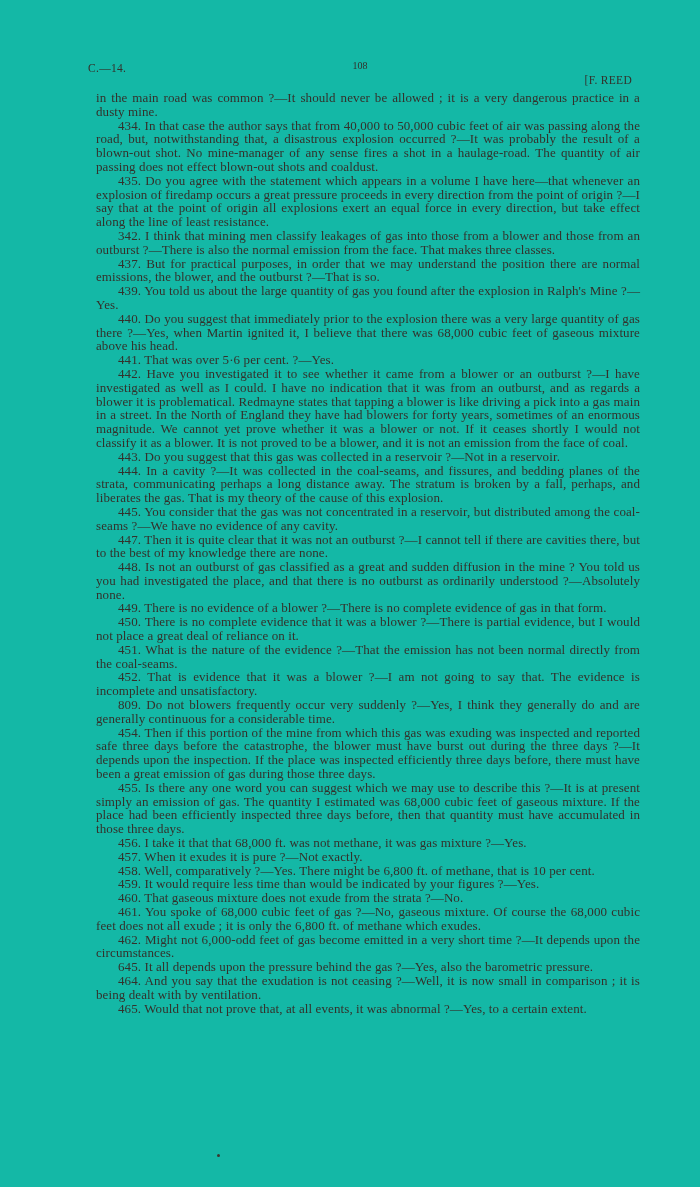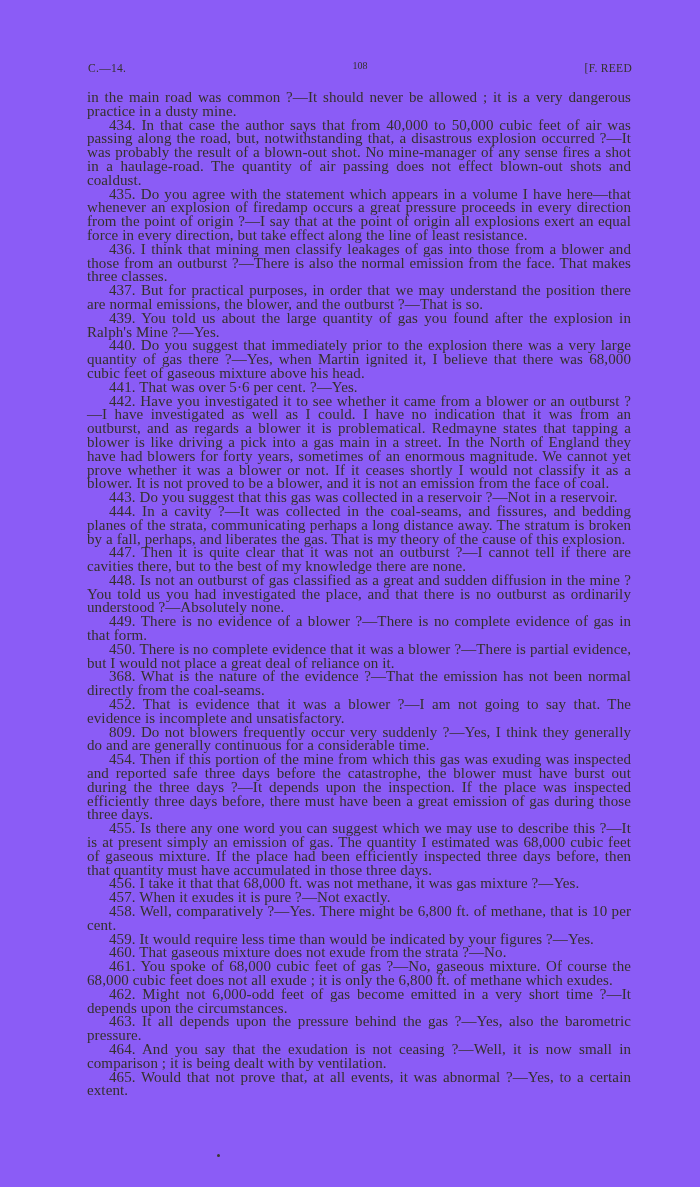--- a/index.html
+++ b/index.html
@@ -7,21 +7,21 @@
     padding: 0;
     width: 700px;
     height: 1187px;
     overflow: hidden;
     background: #e9e7e2;
   }
   .page {
     position: relative;
     width: 700px;
     height: 1187px;
-    background: #8b5cf6;
+    background: #14b8a6;
     color: #34312b;
     font-family: "Liberation Serif", "DejaVu Serif", serif;
   }
   .header {
     position: absolute;
     top: 60px;
     left: 88px;
     width: 544px;
     height: 16px;
     font-size: 11.5px;
@@ -36,30 +36,30 @@
     position: absolute;
     left: 0;
     right: 0;
     top: 0;
     text-align: center;
     font-size: 10px;
   }
   .h-right {
     position: absolute;
     right: 0;
-    top: 2px;
+    top: 14px;
     letter-spacing: 0.3px;
     margin-left: 44px;
   }
   .body-text {
     position: absolute;
     top: 91px;
-    left: 87px;
+    left: 96px;
     width: 544px;
-    font-size: 15px;
+    font-size: 13px;
     line-height: 13.8px;
     text-align: justify;
     letter-spacing: 0.1px;
   }
   .para {
     margin: 0;
     text-indent: 22px;
   }
   .para.continuation {
     text-indent: 0;
@@ -82,44 +82,45 @@
   <div class="header">
     <span class="h-left">C.—14.</span>
     <span class="h-center">108</span>
     <span class="h-right">[F. REED</span>
   </div>
 
   <div class="body-text">
     <p class="para continuation">in the main road was common ?—It should never be allowed ; it is a very dangerous practice in a dusty mine.</p>
     <p class="para">434. In that case the author says that from 40,000 to 50,000 cubic feet of air was passing along the road, but, notwithstanding that, a disastrous explosion occurred ?—It was probably the result of a blown-out shot.  No mine-manager of any sense fires a shot in a haulage-road.  The quantity of air passing does not effect blown-out shots and coaldust.</p>
     <p class="para">435. Do you agree with the statement which appears in a volume I have here—that whenever an explosion of firedamp occurs a great pressure proceeds in every direction from the point of origin ?—I say that at the point of origin all explosions exert an equal force in every direction, but take effect along the line of least resistance.</p>
-    <p class="para">436. I think that mining men classify leakages of gas into those from a blower and those from an outburst ?—There is also the normal emission from the face.  That makes three classes.</p>
+    <p class="para">342. I think that mining men classify leakages of gas into those from a blower and those from an outburst ?—There is also the normal emission from the face.  That makes three classes.</p>
     <p class="para">437. But for practical purposes, in order that we may understand the position there are normal emissions, the blower, and the outburst ?—That is so.</p>
     <p class="para">439. You told us about the large quantity of gas you found after the explosion in Ralph's Mine ?—Yes.</p>
     <p class="para">440. Do you suggest that immediately prior to the explosion there was a very large quantity of gas there ?—Yes, when Martin ignited it, I believe that there was 68,000 cubic feet of gaseous mixture above his head.</p>
     <p class="para">441. That was over 5·6 per cent. ?—Yes.</p>
     <p class="para">442. Have you investigated it to see whether it came from a blower or an outburst ?—I have investigated as well as I could.  I have no indication that it was from an outburst, and as regards a blower it is problematical.  Redmayne states that tapping a blower is like driving a pick into a gas main in a street.  In the North of England they have had blowers for forty years, sometimes of an enormous magnitude.  We cannot yet prove whether it was a blower or not.  If it ceases shortly I would not classify it as a blower.  It is not proved to be a blower, and it is not an emission from the face of coal.</p>
     <p class="para">443. Do you suggest that this gas was collected in a reservoir ?—Not in a reservoir.</p>
     <p class="para">444. In a cavity ?—It was collected in the coal-seams, and fissures, and bedding planes of the strata, communicating perhaps a long distance away.  The stratum is broken by a fall, perhaps, and liberates the gas.  That is my theory of the cause of this explosion.</p>
+    <p class="para">445. You consider that the gas was not concentrated in a reservoir, but distributed among the coal-seams ?—We have no evidence of any cavity.</p>
     <p class="para">447. Then it is quite clear that it was not an outburst ?—I cannot tell if there are cavities there, but to the best of my knowledge there are none.</p>
     <p class="para">448. Is not an outburst of gas classified as a great and sudden diffusion in the mine ?  You told us you had investigated the place, and that there is no outburst as ordinarily understood ?—Absolutely none.</p>
     <p class="para">449. There is no evidence of a blower ?—There is no complete evidence of gas in that form.</p>
     <p class="para">450. There is no complete evidence that it was a blower ?—There is partial evidence, but I would not place a great deal of reliance on it.</p>
-    <p class="para">368. What is the nature of the evidence ?—That the emission has not been normal directly from the coal-seams.</p>
+    <p class="para">451. What is the nature of the evidence ?—That the emission has not been normal directly from the coal-seams.</p>
     <p class="para">452. That is evidence that it was a blower ?—I am not going to say that.  The evidence is incomplete and unsatisfactory.</p>
     <p class="para">809. Do not blowers frequently occur very suddenly ?—Yes, I think they generally do and are generally continuous for a considerable time.</p>
     <p class="para">454. Then if this portion of the mine from which this gas was exuding was inspected and reported safe three days before the catastrophe, the blower must have burst out during the three days ?—It depends upon the inspection.  If the place was inspected efficiently three days before, there must have been a great emission of gas during those three days.</p>
     <p class="para">455. Is there any one word you can suggest which we may use to describe this ?—It is at present simply an emission of gas.  The quantity I estimated was 68,000 cubic feet of gaseous mixture.  If the place had been efficiently inspected three days before, then that quantity must have accumulated in those three days.</p>
     <p class="para">456. I take it that that 68,000 ft. was not methane, it was gas mixture ?—Yes.</p>
     <p class="para">457. When it exudes it is pure ?—Not exactly.</p>
     <p class="para">458. Well, comparatively ?—Yes.  There might be 6,800 ft. of methane, that is 10 per cent.</p>
     <p class="para">459. It would require less time than would be indicated by your figures ?—Yes.</p>
     <p class="para">460. That gaseous mixture does not exude from the strata ?—No.</p>
     <p class="para">461. You spoke of 68,000 cubic feet of gas ?—No, gaseous mixture.  Of course the 68,000 cubic feet does not all exude ; it is only the 6,800 ft. of methane which exudes.</p>
     <p class="para">462. Might not 6,000-odd feet of gas become emitted in a very short time ?—It depends upon the circumstances.</p>
-    <p class="para">463. It all depends upon the pressure behind the gas ?—Yes, also the barometric pressure.</p>
+    <p class="para">645. It all depends upon the pressure behind the gas ?—Yes, also the barometric pressure.</p>
     <p class="para">464. And you say that the exudation is not ceasing ?—Well, it is now small in comparison ; it is being dealt with by ventilation.</p>
     <p class="para">465. Would that not prove that, at all events, it was abnormal ?—Yes, to a certain extent.</p>
   </div>
 
   <div class="ink-dot"></div>
 
 </div>
 
 </body></html>

